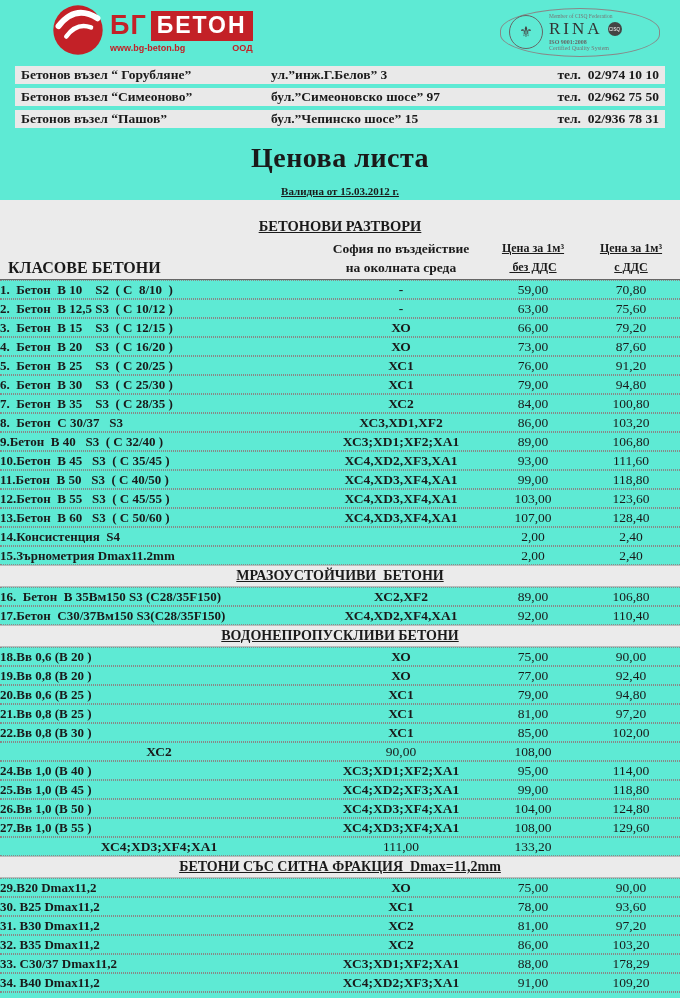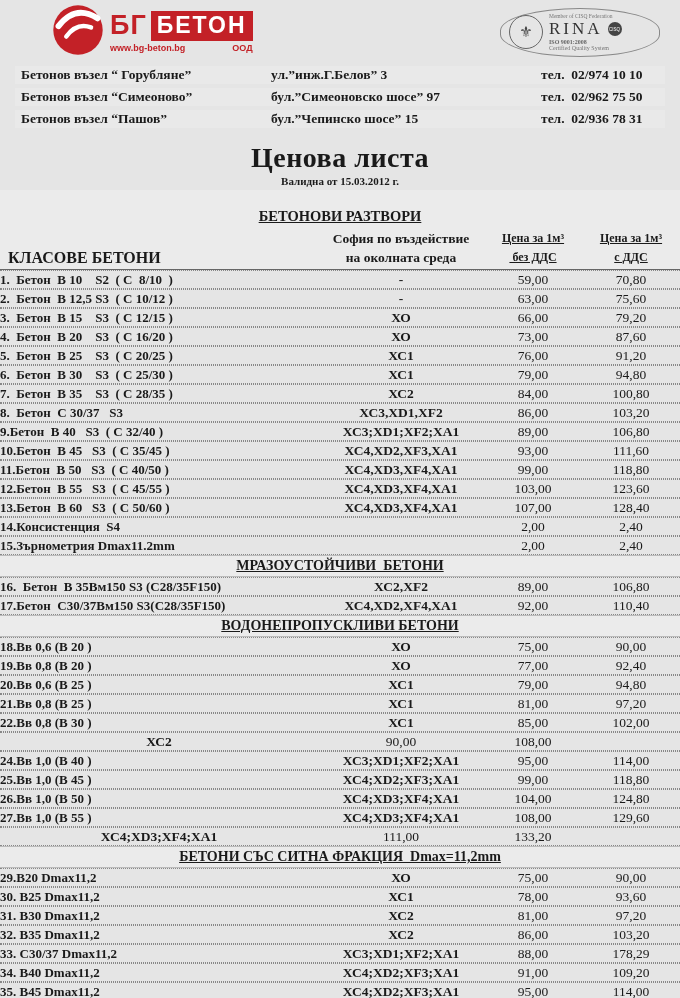--- a/index.html
+++ b/index.html
@@ -1,17 +1,17 @@
 <!DOCTYPE html>
 <html><head>
 <meta charset="utf-8">
 <style>
   * { margin:0; padding:0; box-sizing:border-box; }
   body { background:#fff; font-family:"Liberation Serif","DejaVu Serif",serif; color:#1a1a1a; }
-  .page { position:relative; width:680px; height:998px; background:#e5e5e5; overflow:hidden; }
+  .page { position:relative; width:680px; height:998px; background:#5eead4; overflow:hidden; }
 
   
   .top-bar { display:flex; justify-content:space-between; align-items:flex-start; padding:4px 14px 0 52px; height:60px; }
   .logo { display:flex; align-items:flex-start; gap:6px; }
   .logo-mark { width:52px; height:52px; }
   .logo-text { padding-top:6px; }
   .logo-line1 { display:flex; align-items:center; gap:4px; }
   .logo-bg { color:#c32127; font-weight:bold; font-size:27px; font-family:"Liberation Sans",sans-serif; letter-spacing:1px; }
   .logo-beton { background:#c32127; color:#fff; font-weight:bold; font-size:23px; font-family:"Liberation Sans",sans-serif; padding:1px 6px 2px; letter-spacing:2px; }
   .logo-line2 { display:flex; justify-content:space-between; margin-top:2px; }
@@ -26,26 +26,26 @@
   .cert-rina-row { display:flex; align-items:center; gap:5px; }
   .cert-rina { font-size:17px; letter-spacing:3px; color:#333; font-family:"Liberation Serif",serif; }
   .cert-badge { width:14px; height:14px; border-radius:50%; background:#444; color:#fff; font-size:4.5px; display:flex; align-items:center; justify-content:center; font-family:"Liberation Sans",sans-serif; }
   .cert-iso { font-size:6px; color:#666; font-weight:bold; }
   .cert-sys { font-size:6px; color:#777; }
 
   
   .addresses { margin:6px 15px 0; }
   .addr-row { display:grid; grid-template-columns:250px 270px 1fr; background:#e9e9e9; height:18px; align-items:center; margin-bottom:4px; padding:0 6px; }
   .addr-name, .addr-street { font-weight:bold; font-size:13.5px; }
-  .addr-phone { font-weight:bold; font-size:13.5px; white-space:pre; }
+  .addr-phone { font-weight:bold; font-size:13.5px; text-align:right; white-space:pre; }
 
   
   .title-block { text-align:center; margin-top:14px; }
   .doc-title { font-size:28px; font-weight:bold; letter-spacing:0.5px; }
-  .doc-valid { font-size:11px; font-weight:bold; margin-top:1px; }
+  .doc-valid { font-size:11px; font-weight:bold; margin-top:11px;text-decoration:underline; }
 
   
   .head-band { background:#ebebeb; margin-top:3px; padding-top:18px; border-bottom:1px solid #666; }
   .head-title { text-align:center; font-weight:bold; font-size:14.5px; text-decoration:underline; height:21px; }
   .head-cols { display:grid; grid-template-columns:318px 166px 98px 98px; padding-bottom:2px; }
   .hc-left { align-self:end; font-weight:bold; font-size:16px; padding-left:8px; }
   .hc-class { text-align:center; font-weight:bold; font-size:13.5px; line-height:19px; }
   .hc-price { text-align:center; font-weight:bold; font-size:12px; line-height:19px; }
   .hc-price .u { text-decoration:underline; white-space:pre; }
 

